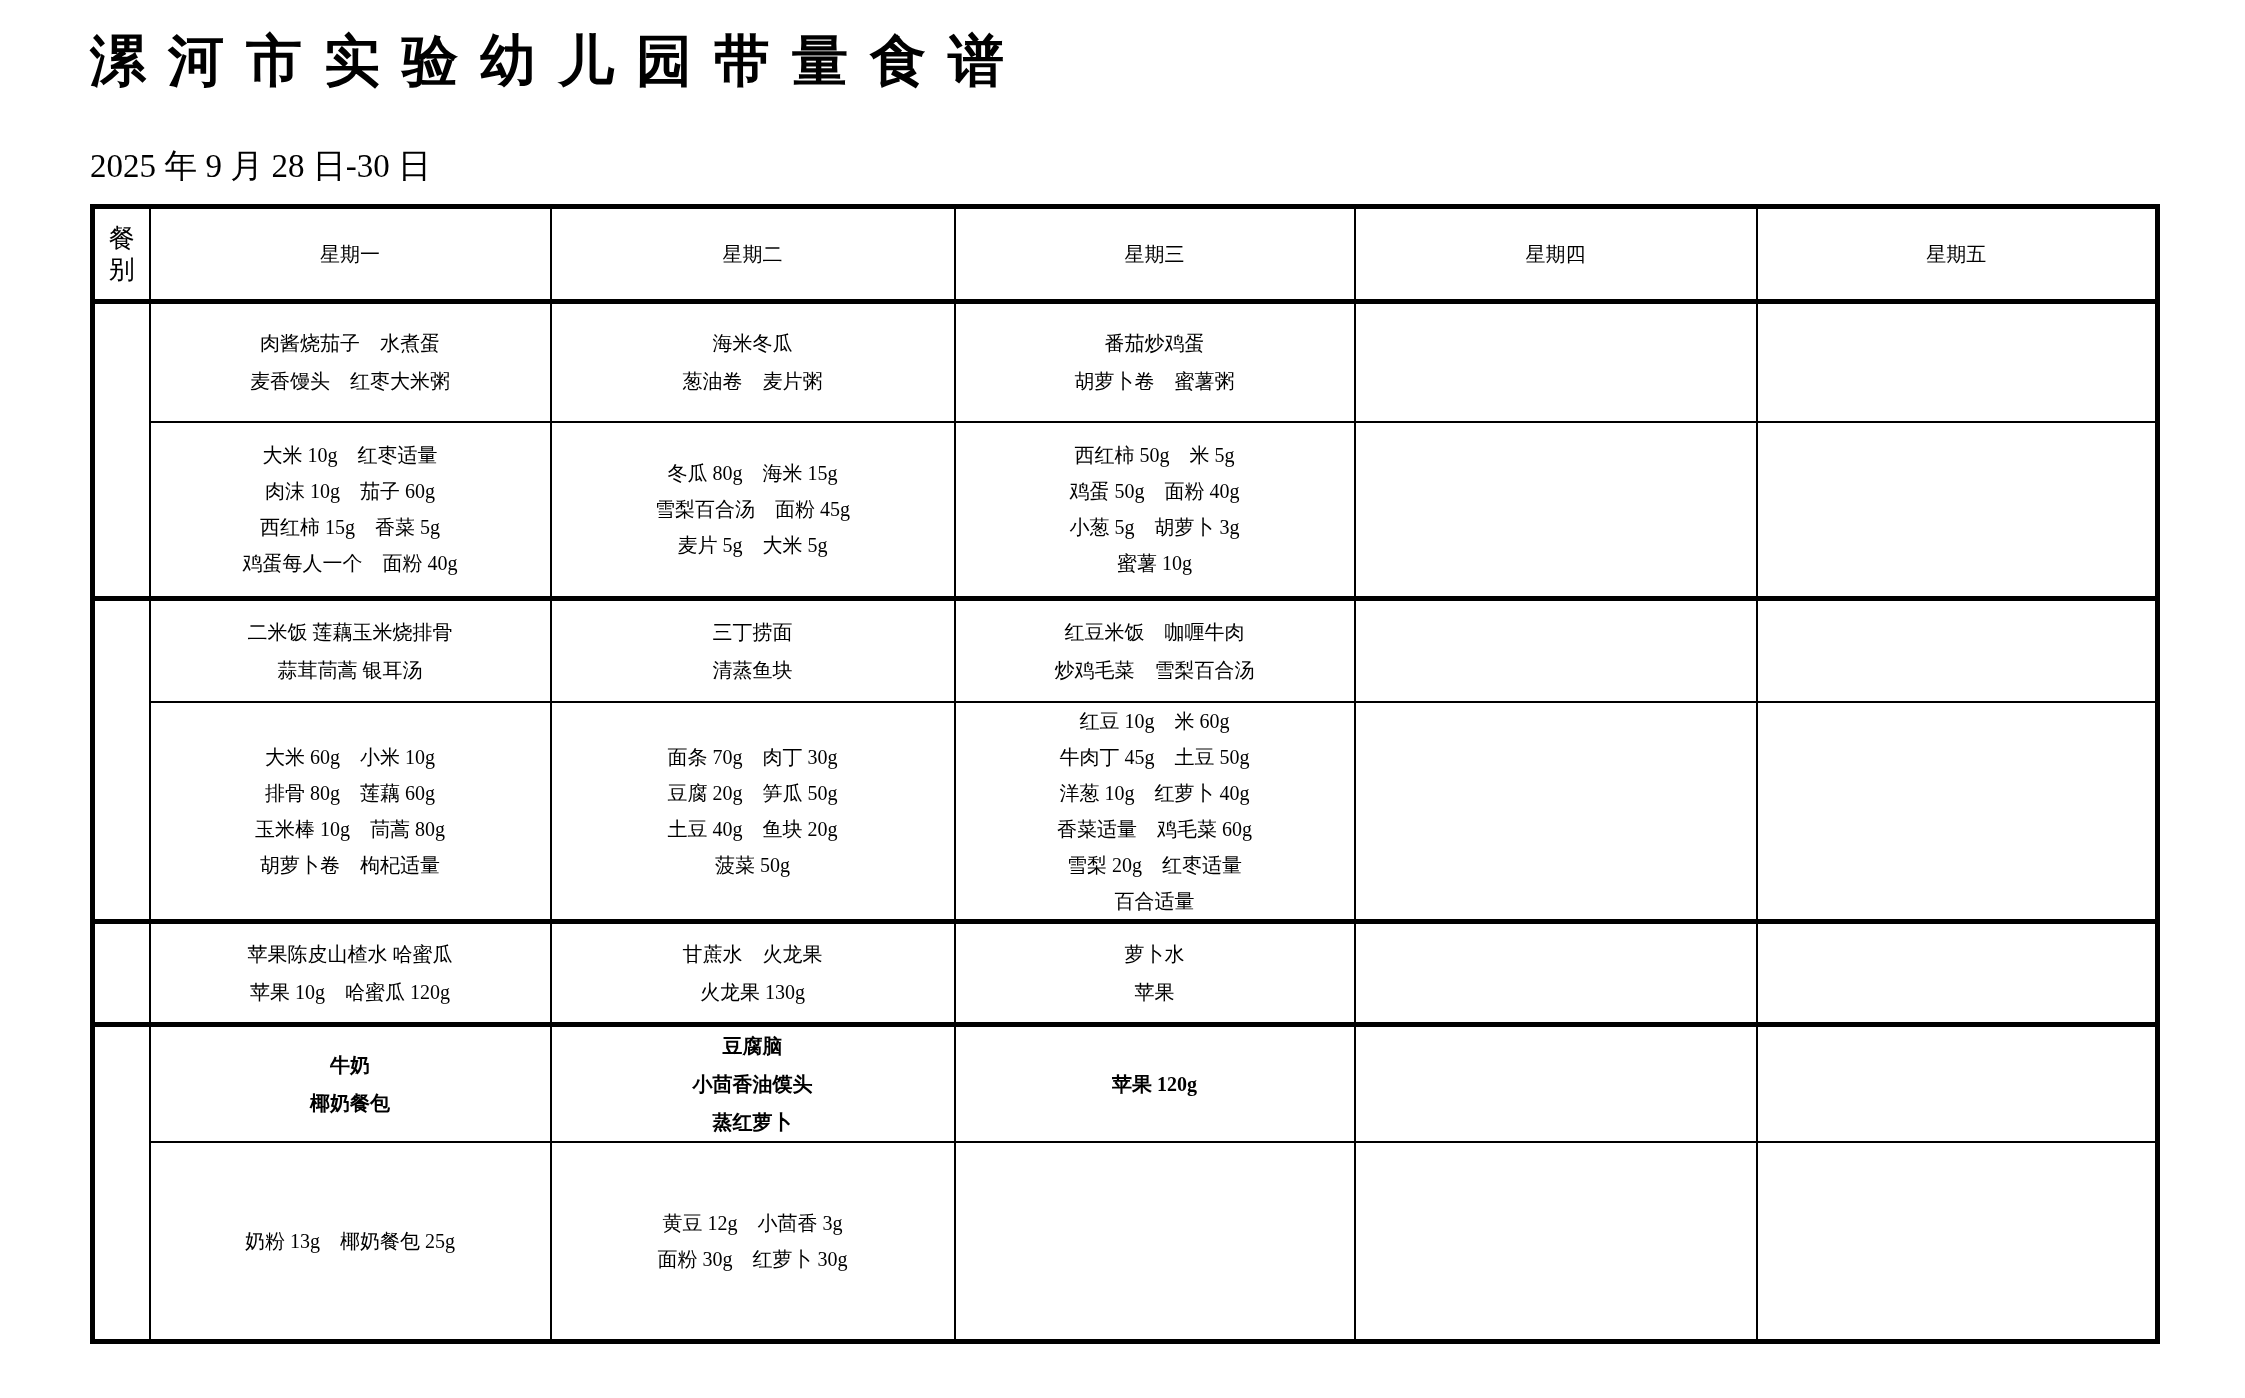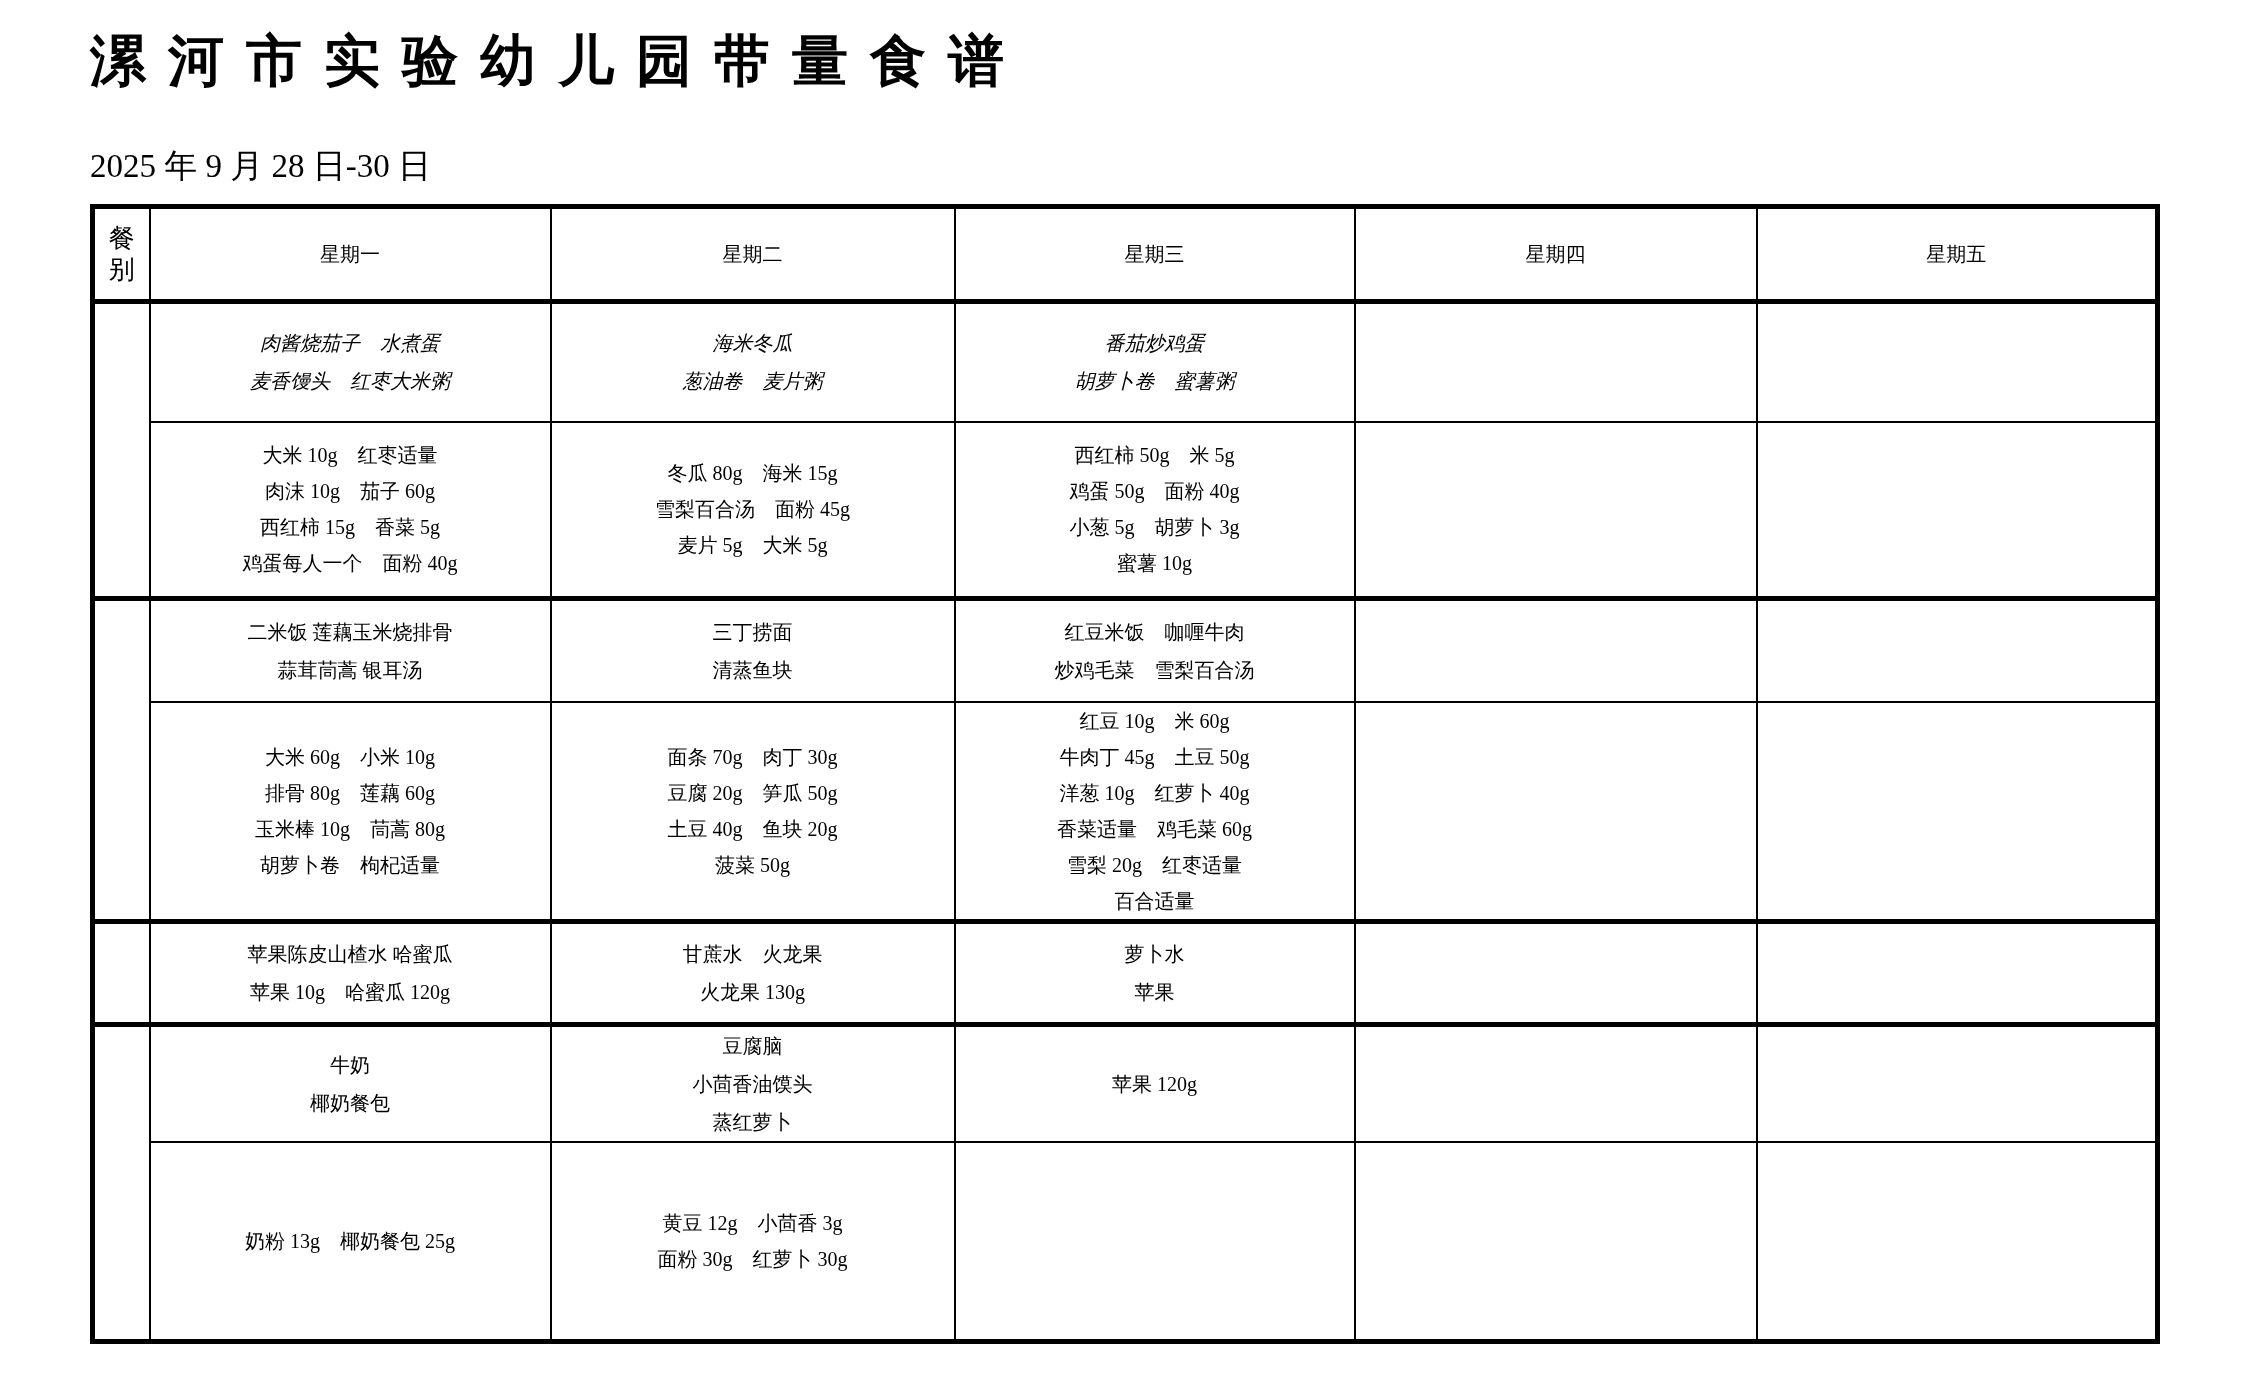--- a/index.html
+++ b/index.html
@@ -26,26 +26,26 @@
   table.menu td{
     border:2px solid #000;
     text-align:center;vertical-align:middle;
     font-size:20px;line-height:38px;
     white-space:pre-line;padding:0;overflow:hidden;
   }
   table.menu td.tb{border-bottom:5px solid #000;}
   table.menu td.corner{font-size:26px;line-height:31px;}
   table.menu td.qty{line-height:36px;}
   tr.rh-hdr{height:95px;}
-  tr.rh-bdish{height:120px;font-style:italic;}
+  tr.rh-bdish{height:120px;}
   tr.rh-bqty{height:177px;}
   tr.rh-ldish{height:103px;}
   tr.rh-lqty{height:217px;}
   tr.rh-snack{height:103px;}
-  tr.rh-ddish{height:103px;}
+  tr.rh-ddish{height:103px;font-weight:bold;}
   tr.rh-dqty{height:200px;}
 </style>
 </head>
 <body>
 
 <div class="page">
 
   <div class="title">漯 河 市 实 验 幼 儿 园 带 量 食 谱</div>
   <div class="date">2025 年 9 月 28 日-30 日</div>
 

